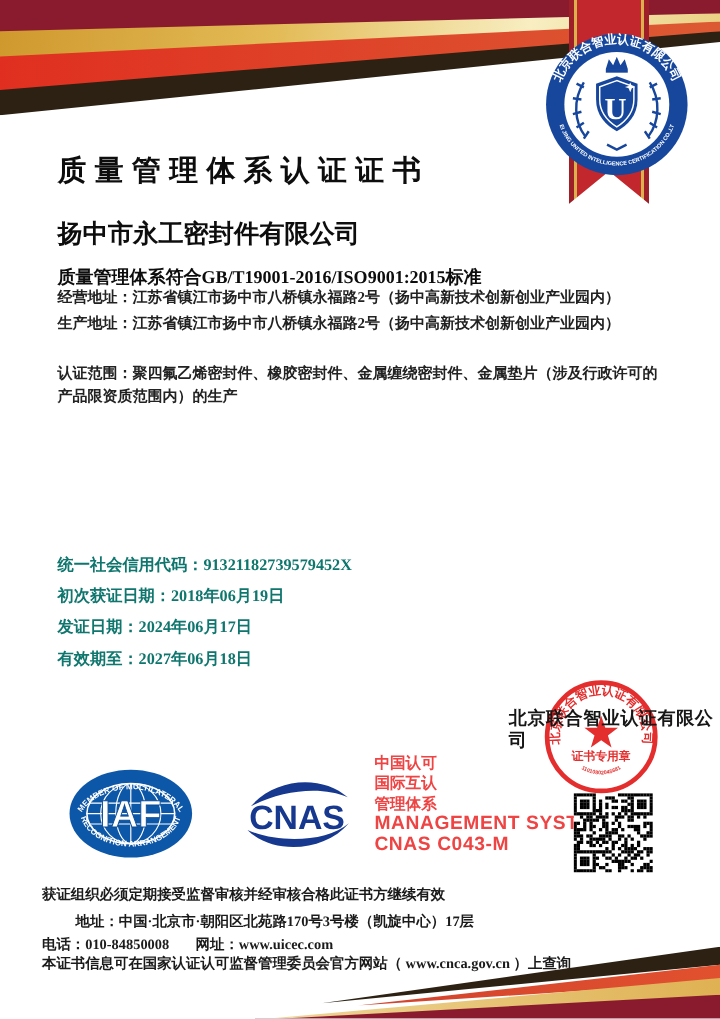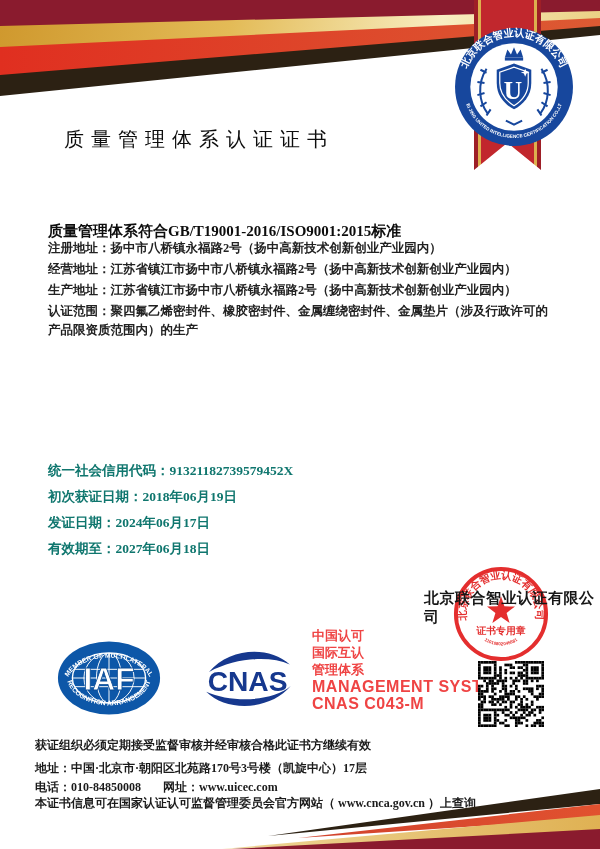--- a/index.html
+++ b/index.html
@@ -19,36 +19,36 @@
   .sb-dark{position:absolute;inset:0;background:#2c2113;clip-path:polygon(268px 67px,100% 20px,100% 35px);}
   .sb-red{position:absolute;inset:0;background:linear-gradient(90deg,#c2342a,#e1512f);clip-path:polygon(298px 69px,100% 35px,100% 49px);}
   .sb-goldline{position:absolute;inset:0;background:linear-gradient(90deg,#f7ecc0,#dfb153);clip-path:polygon(222px 80px,100% 46px,100% 66px);}
   .sb-maroon{position:absolute;inset:0;background:#8a1b2e;clip-path:polygon(232px 80px,100% 60px,100% 80px);}
   
   .ribbon{position:absolute;left:474px;top:0;width:67px;height:170px;z-index:1;
     background:linear-gradient(90deg,#9e1f27 0 4px,#ddb04e 4px 7px,#c1272d 7px 60px,#ddb04e 60px 63px,#9e1f27 63px 67px);
     clip-path:polygon(0 0,100% 0,100% 100%,50% 84%,0 100%);}
   .seal-blue{position:absolute;left:453px;top:26px;width:122px;height:122px;z-index:2;}
   
-  .title{left:64px;top:126px;font-size:20px;font-weight:400;letter-spacing:7px;color:#0d0d0d;}
+  .title{left:48px;top:126px;font-size:24px;font-weight:700;letter-spacing:7px;color:#0d0d0d;}
   .company{left:48px;top:181px;font-size:21px;font-weight:700;color:#0d0d0d;}
   .standard{left:48px;top:222px;font-size:15px;font-weight:700;color:#0d0d0d;}
   .addr{left:48px;top:238px;font-size:12.5px;line-height:21px;font-weight:600;color:#222;}
   .scope{left:48px;top:302px;width:508px;font-size:12.5px;line-height:19px;font-weight:600;color:#222;}
   .details{left:48px;top:458px;font-size:13.5px;line-height:26px;font-weight:600;color:#0f766e;}
   .details .val{font-weight:700;}
   .issuer-name{left:424px;top:589px;font-size:15px;font-weight:700;letter-spacing:.5px;color:#161616;z-index:4;}
   .stamp{position:absolute;left:452px;top:565px;width:98px;height:98px;z-index:3;opacity:.93;}
   .iaf{position:absolute;left:56px;top:639px;width:106px;height:78px;}
   .cnas{position:absolute;left:194px;top:642px;width:108px;height:74px;}
   .accr{left:312px;top:627px;line-height:17px;font-size:13px;font-weight:700;color:#ef4444;}
   .accr .lat{font-family:"Liberation Sans","DejaVu Sans",sans-serif;font-size:16px;letter-spacing:.5px;}
   .qr{position:absolute;left:478px;top:661px;width:66px;height:66px;}
   .foot{left:35px;font-size:12px;font-weight:600;color:#1b1b1b;}
-  .f1{top:737px;} .f2{top:760px;} .f3{top:779px;} .f4{top:795px;}
+  .f1{top:737px;} .f2{top:760px;margin-left:28px;} .f3{top:779px;} .f4{top:795px;}
   .gap{display:inline-block;width:22px;}
 </style>
 </head>
 <body>
 
 <div class="page">
 
   <div class="deco">
     <div class="st-maroon"></div>
     <div class="st-gold"></div>
@@ -82,24 +82,24 @@
     </g>
 
     <path d="M60,37 L43,43 v13 c0,13 8,21 17,26 c9,-5 17,-13 17,-26 v-13 Z" fill="#17479d"></path>
     <path d="M60,40.5 L46,45.5 v10.5 c0,11 7,18 14,22.5 c7,-4.5 14,-11.5 14,-22.5 V45.5 Z" fill="none" stroke="#ffffff" stroke-width="1.2"></path>
     <text x="59" y="72" text-anchor="middle" font-size="25" font-weight="bold" fill="#ffffff" font-family="Liberation Serif,serif">U</text>
     <polygon points="71,42 72.3,45 75.3,45.8 72.3,46.8 71,50 69.7,46.8 66.7,45.8 69.7,45" fill="#ffffff"></polygon>
     <path d="M52,93 l8,4 8,-4" stroke="#17479d" stroke-width="2" fill="none"></path>
   </svg>
 
   <div class="abs title">质量管理体系认证证书</div>
+  <div class="abs company">扬中市永工密封件有限公司</div>
   <div class="abs standard">质量管理体系符合GB/T19001-2016/ISO9001:2015标准</div>
 
   <div class="abs addr">
-    <div><span>注册地址：</span><span>扬中市八桥镇永福路2号（扬中高新技术创新创业产业园内）</span></div>
     <div><span>经营地址：</span><span>江苏省镇江市扬中市八桥镇永福路2号（扬中高新技术创新创业产业园内）</span></div>
     <div><span>生产地址：</span><span>江苏省镇江市扬中市八桥镇永福路2号（扬中高新技术创新创业产业园内）</span></div>
   </div>
 
   <div class="abs scope">
     <span>认证范围：</span><span>聚四氟乙烯密封件、橡胶密封件、金属缠绕密封件、金属垫片（涉及行政许可的产品限资质范围内）的生产</span>
   </div>
 
   <div class="abs details">
     <div><span>统一社会信用代码：</span><span class="val">91321182739579452X</span></div>

